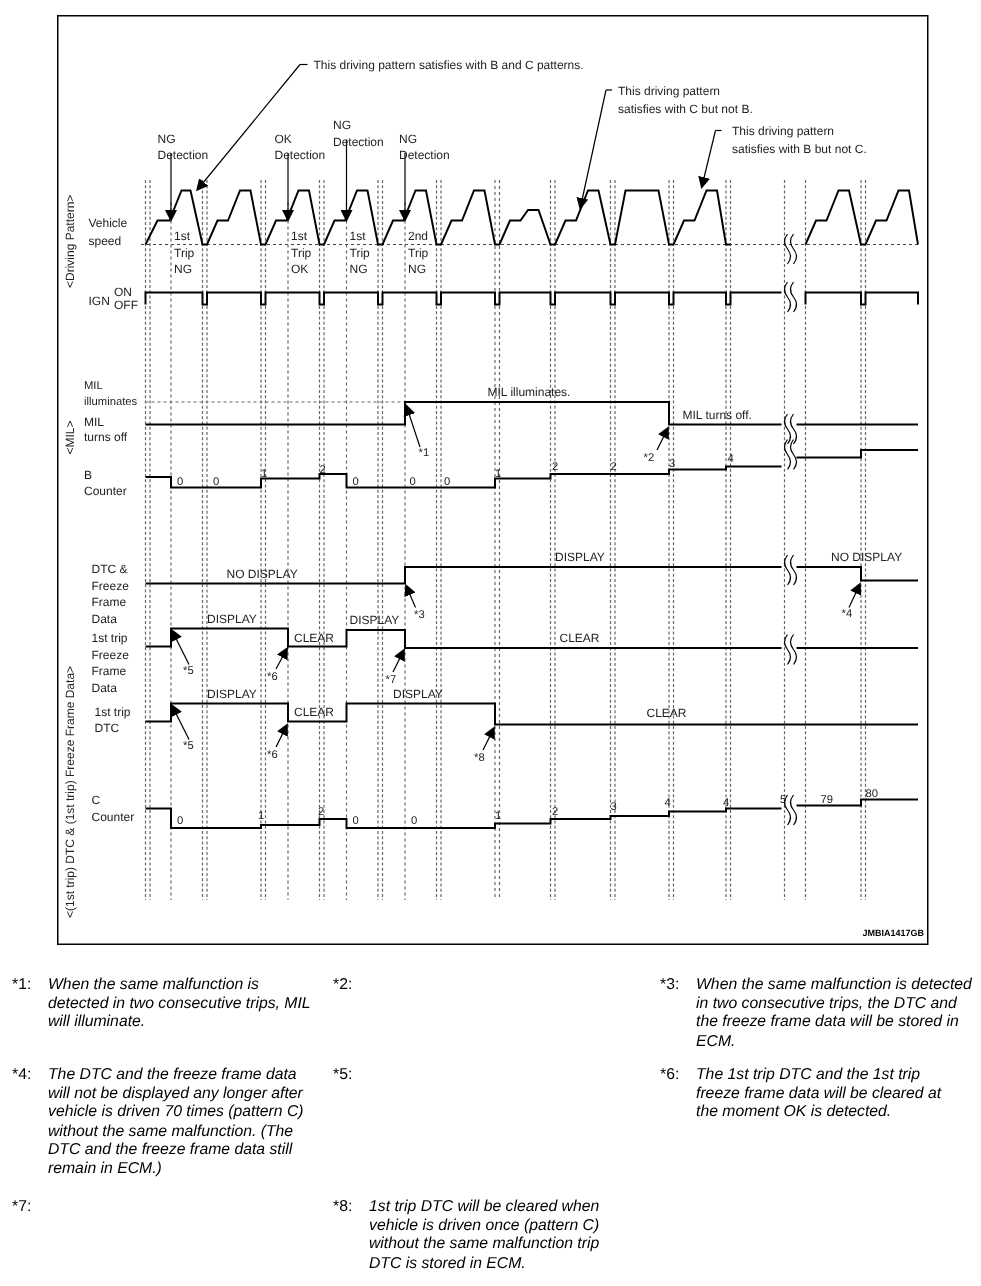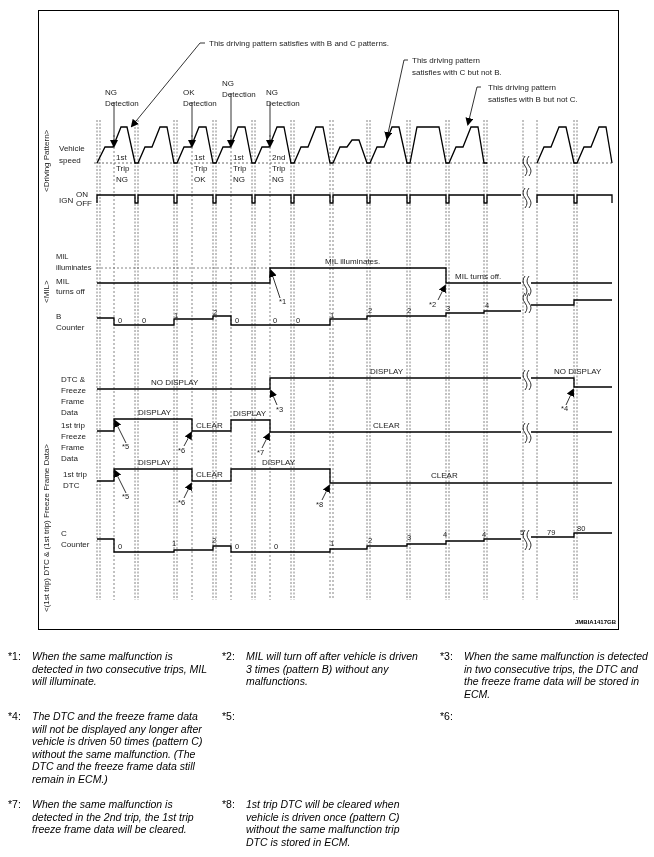--- a/index.html
+++ b/index.html
@@ -257,37 +257,36 @@
   <text class="code" x="575" y="624">JMBIA1417GB</text>
 </svg>
 
 <div class="notes">
   <div class="note" style="left:8px; top:10px; width:200px;">
     <span class="num">*1:</span>
       <span class="txt">When the same malfunction is detected in two consecutive trips, MIL will illuminate.</span>
   </div>
   <div class="note" style="left:222px; top:10px; width:200px;">
     <span class="num">*2:</span>
-      <span class="txt">MIL will turn off after vehicle is driven 3 times (pattern B) without any malfunctions.</span>
   </div>
   <div class="note" style="left:440px; top:10px; width:208px;">
     <span class="num">*3:</span>
       <span class="txt">When the same malfunction is detected in two consecutive trips, the DTC and the freeze frame data will be stored in ECM.</span>
   </div>
   <div class="note" style="left:8px; top:70px; width:200px;">
     <span class="num">*4:</span>
-      <span class="txt">The DTC and the freeze frame data will not be displayed any longer after vehicle is driven 50 times (pattern C) without the same malfunction. (The DTC and the freeze frame data still remain in ECM.)</span>
+      <span class="txt">The DTC and the freeze frame data will not be displayed any longer after vehicle is driven 70 times (pattern C) without the same malfunction. (The DTC and the freeze frame data still remain in ECM.)</span>
   </div>
   <div class="note" style="left:222px; top:70px; width:200px;">
     <span class="num">*5:</span>
   </div>
   <div class="note" style="left:440px; top:70px; width:200px;">
     <span class="num">*6:</span>
+      <span class="txt">The 1st trip DTC and the 1st trip freeze frame data will be cleared at the moment OK is detected.</span>
   </div>
   <div class="note" style="left:8px; top:158px; width:200px;">
     <span class="num">*7:</span>
-      <span class="txt">When the same malfunction is detected in the 2nd trip, the 1st trip freeze frame data will be cleared.</span>
   </div>
   <div class="note" style="left:222px; top:158px; width:200px;">
     <span class="num">*8:</span>
       <span class="txt">1st trip DTC will be cleared when vehicle is driven once (pattern C) without the same malfunction trip DTC is stored in ECM.</span>
   </div>
 </div>
 
 </body></html>

